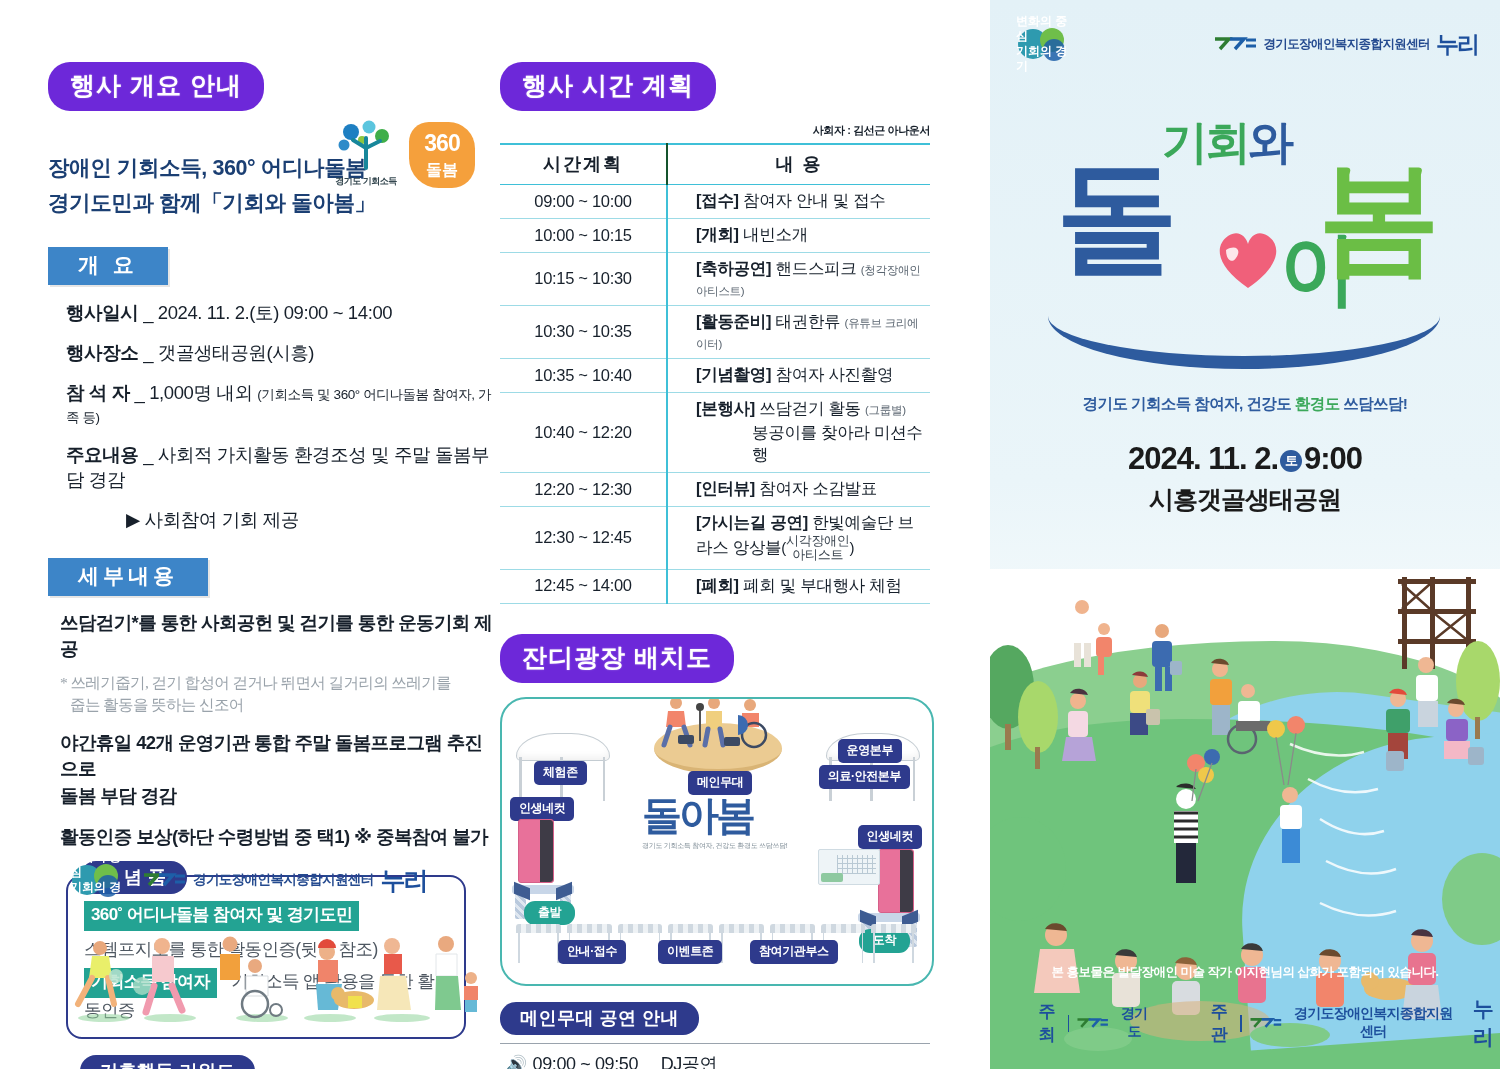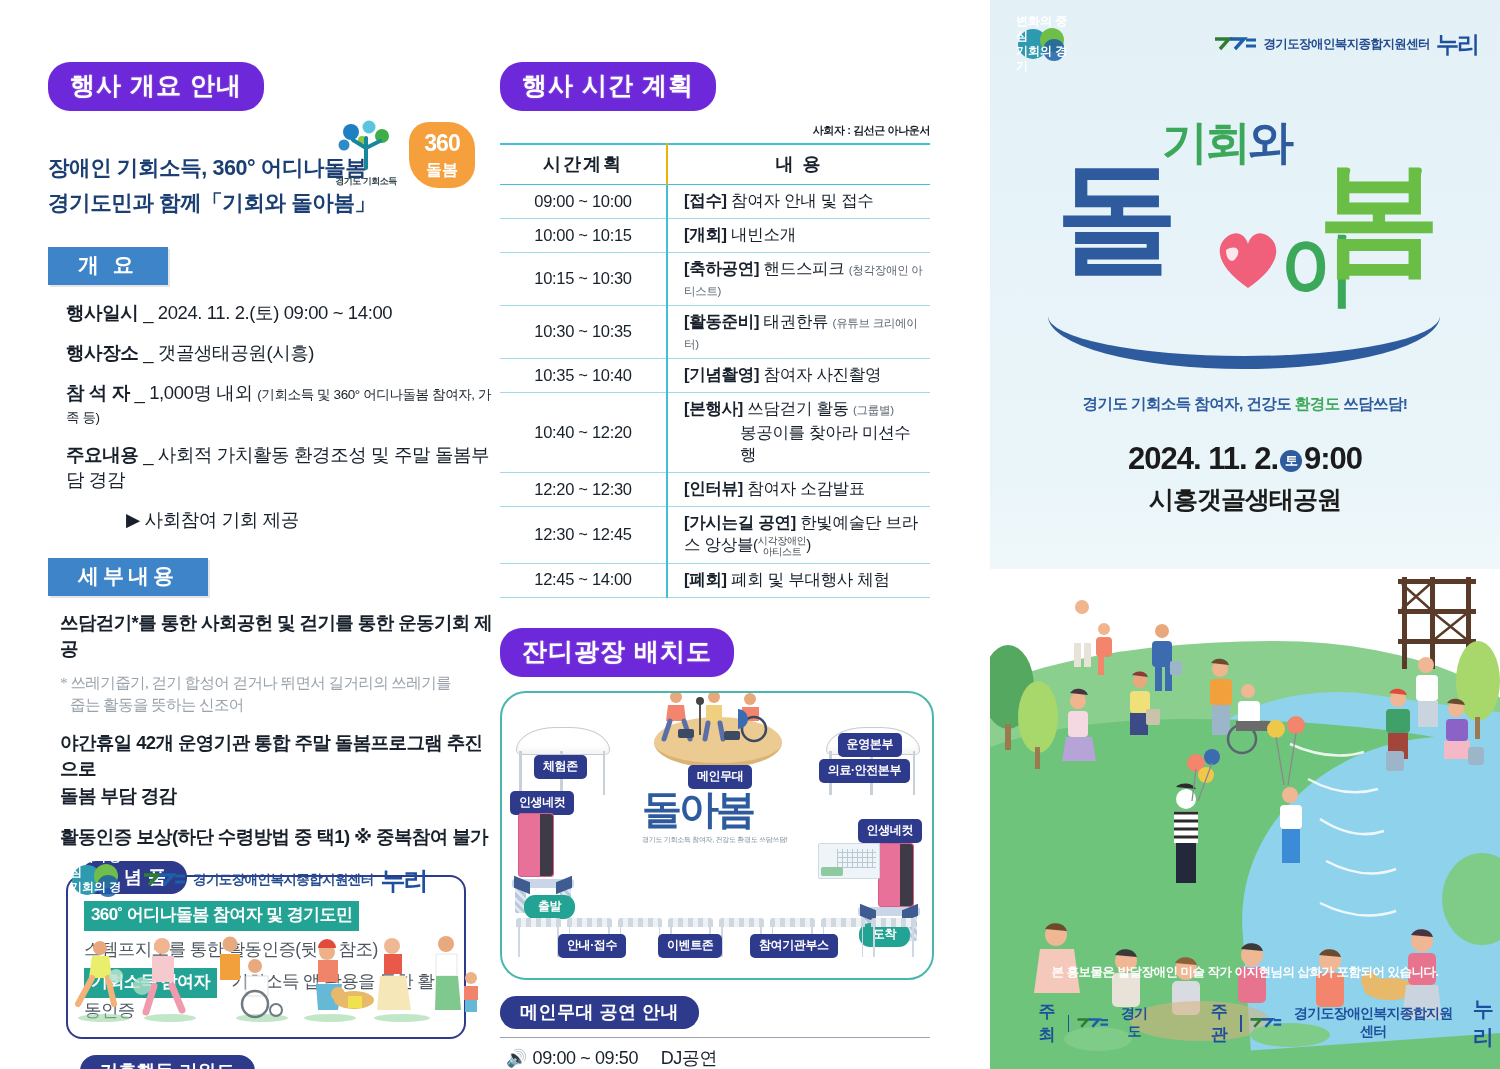--- a/index.html
+++ b/index.html
@@ -68,25 +68,25 @@
   .nuri .nu{font-size:25px;font-weight:bold;color:#1d4f9c;letter-spacing:-2px;}
 
   
   .col-mid{width:490px;position:relative;padding:62px 0 0 0;box-sizing:border-box;}
   .mc{font-size:11px;color:#17202b;font-weight:bold;text-align:right;width:430px;margin-top:12px;letter-spacing:-.4px;}
   table.sched{width:430px;border-collapse:collapse;margin-top:5px;font-size:16px;}
   table.sched th{border-top:2px solid #3FC0D8;border-bottom:1.5px solid #3FC0D8;
     padding:7px 0 8px;font-size:18px;font-weight:bold;color:#17202b;letter-spacing:2px;}
   table.sched td{border-bottom:1.3px solid #9ddbe6;padding:5px 4px 6px;color:#17202b;letter-spacing:-.3px;}
   table.sched td.t{width:158px;text-align:center;border-right:2px solid #3FC0D8;font-size:16.5px;}
-  table.sched td.c{padding-left:16px;font-size:16.5px;}
+  table.sched td.c{padding-left:28px;font-size:16.5px;}
   table.sched td.c b{font-weight:bold;}
   table.sched .tiny{font-size:11.5px;color:#5a6570;}
   table.sched .ind{display:block;padding-left:56px;margin-top:2px;}
-  .paren{display:inline-block;vertical-align:middle;font-size:10px;line-height:1.1;color:#3c4650;text-align:center;}
+  .paren{display:inline-block;vertical-align:middle;font-size:13px;line-height:1.1;color:#3c4650;text-align:center;}
 
   .map{width:430px;height:285px;border:2px solid #49B7B0;border-radius:26px;margin-top:14px;
     position:relative;overflow:hidden;background:#fff;}
   .tent{position:absolute;}
   .tent .canopy{width:100%;height:26px;background:#fff;border:1.2px solid #c4ccd2;
     border-radius:50% 50% 6px 6px / 100% 100% 6px 6px;box-shadow:inset 0 -4px 6px rgba(0,0,0,.05);}
   .tent .leg{position:absolute;width:2.5px;background:#c9d0d6;top:24px;height:44px;}
   .mlabel{position:absolute;background:#2E3A8C;color:#fff;font-size:12px;font-weight:bold;
     padding:3px 9px 4px;border-radius:5px;white-space:nowrap;letter-spacing:-.4px;}
   .mlabel.teal{background:#23A393;border-radius:11px;padding:3px 14px 4px;}
@@ -341,21 +341,21 @@
 
   <div class="col-mid">
 
     <div class="pill">행사 시간 계획</div>
 
     <div class="mc">사회자 : 김선근 아나운서</div>
 
     <table class="sched">
       <thead>
         <tr>
-          <th style="border-right:2px solid #eab308">시간계획</th>
+          <th style="border-right:2px solid #14532d">시간계획</th>
           <th>내 용</th>
         </tr>
       </thead>
       <tbody>
         <tr>
           <td class="t">09:00 ~ 10:00</td>
           <td class="c">
             <b>[접수]</b>
             <span>참여자 안내 및 접수</span>
           </td>

